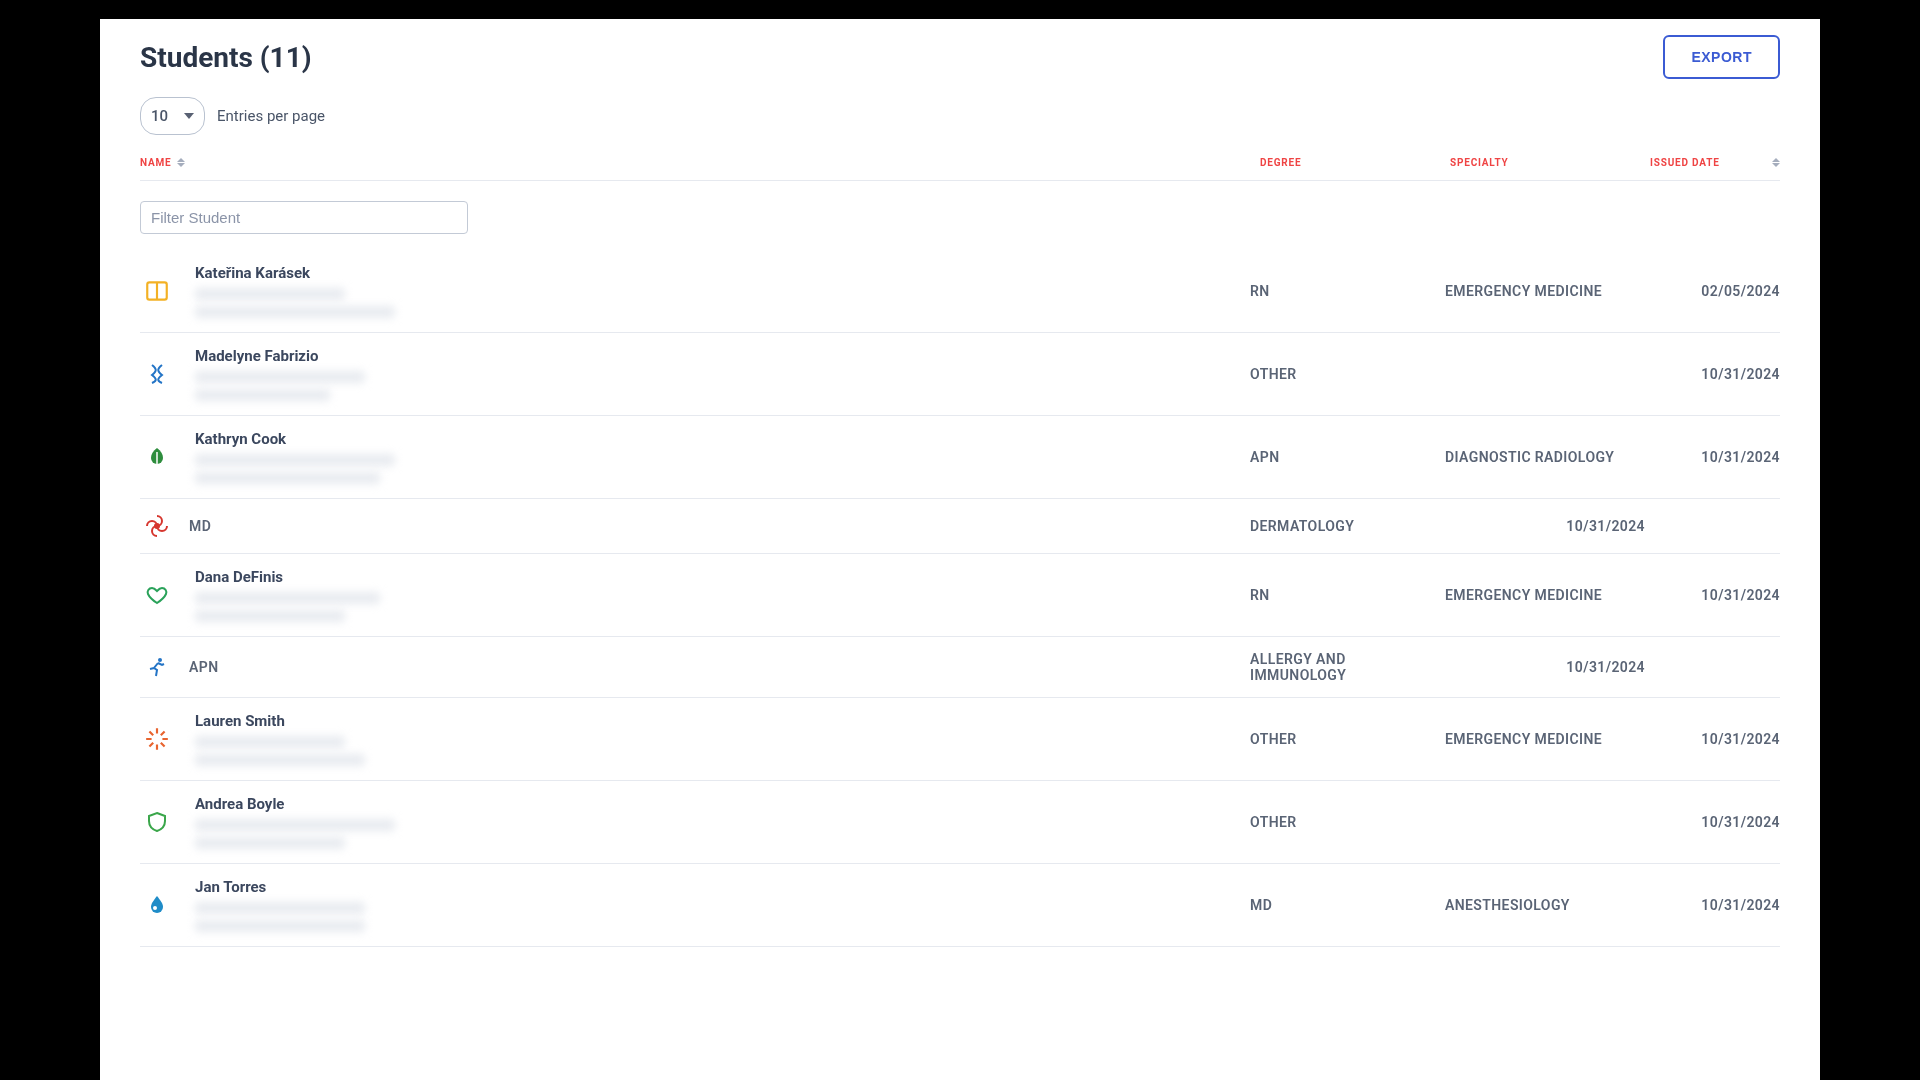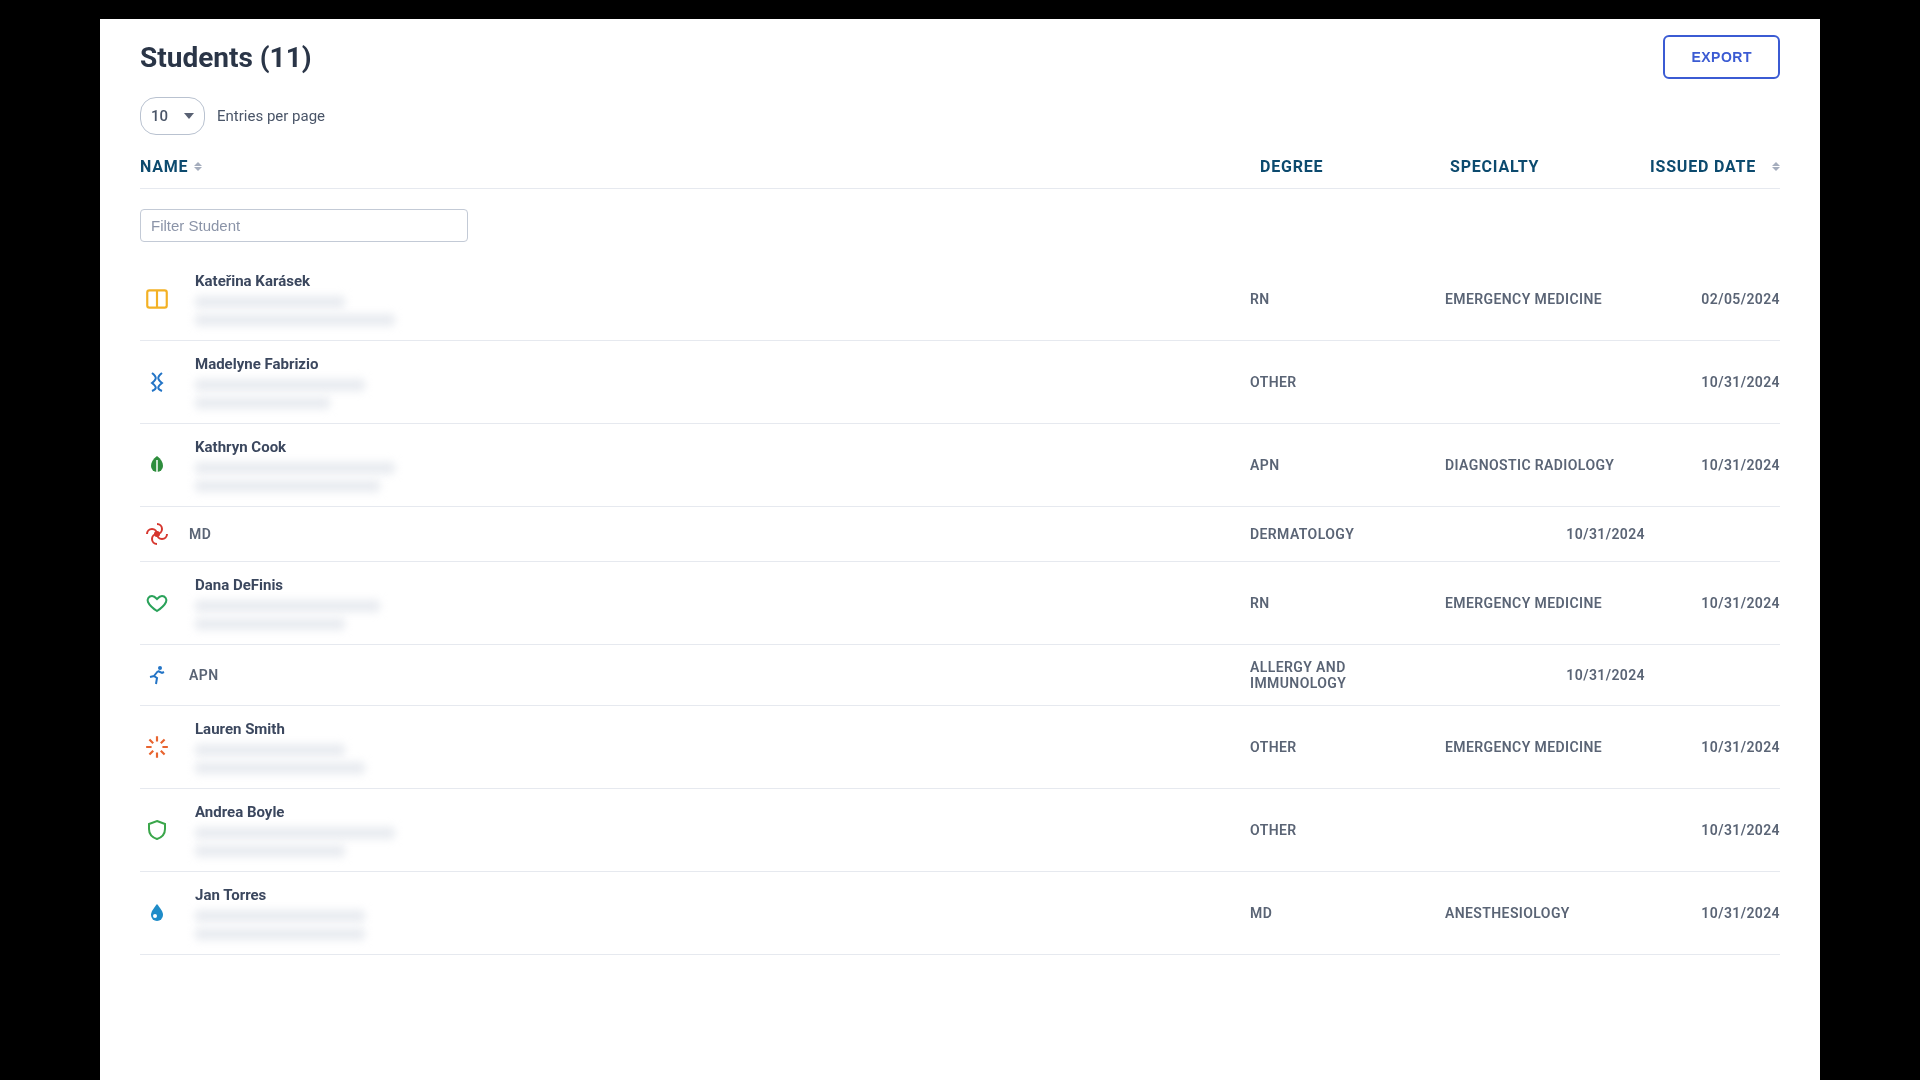--- a/index.html
+++ b/index.html
@@ -82,23 +82,23 @@
   font-size: 15px;
   color: #4a5568;
 }
 .table-header {
   display: grid;
   grid-template-columns: 1fr 190px 200px 130px;
   padding: 8px 0 12px 0;
   border-bottom: 1px solid #e6e9ef;
 }
 .th {
-  font-size: 16px;
+  font-size: 10px;
   font-weight: 700;
-  color: #0c4a6e;
+  color: #ef4444;
   letter-spacing: 0.8px;
   display: flex;
   align-items: center;
   gap: 6px;
 }
 .th.right { justify-content: space-between; }
 .sort-icon {
   display: inline-flex;
   flex-direction: column;
   gap: 1px;

